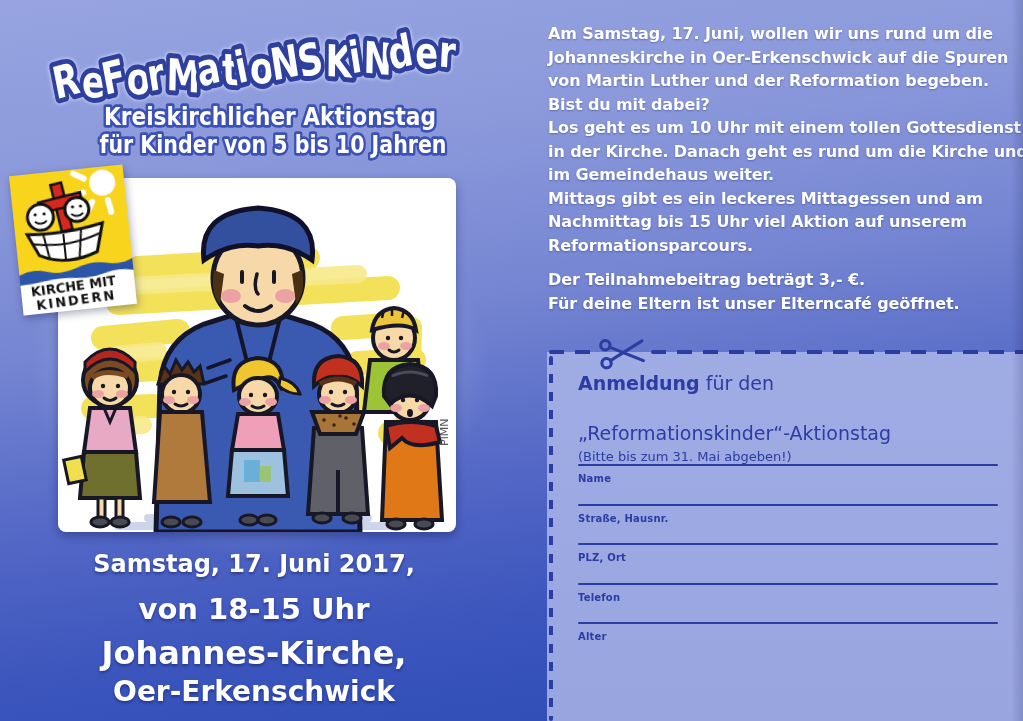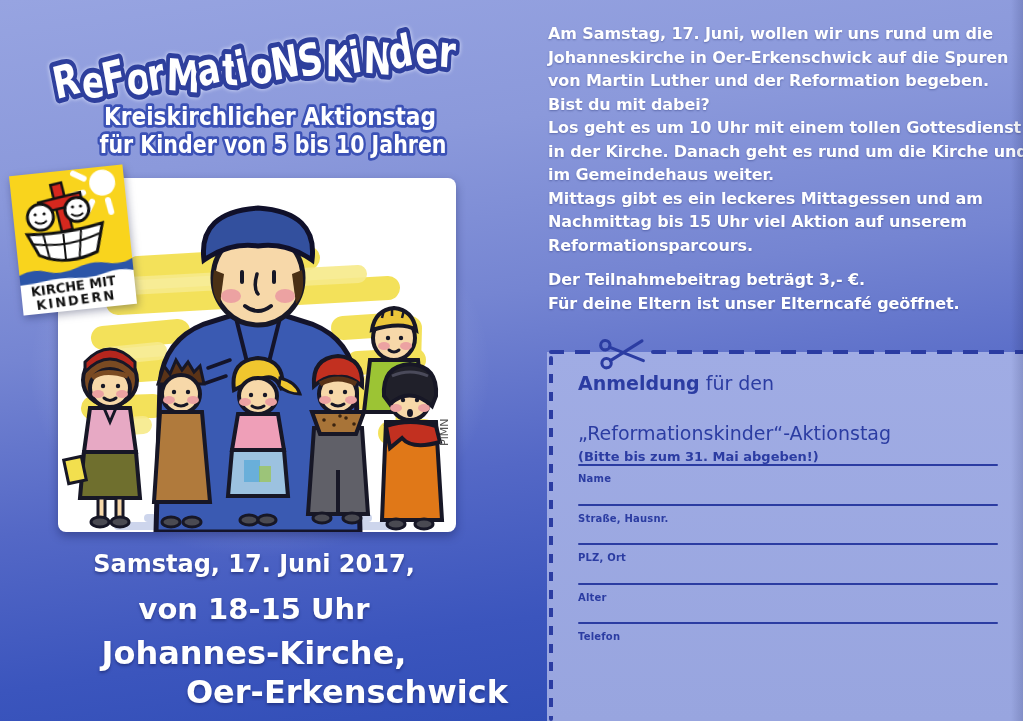--- a/index.html
+++ b/index.html
@@ -25,21 +25,21 @@
 
   .logo{position:absolute;left:16px;top:170px;width:114px;height:140px;transform:rotate(-6deg);
     filter:drop-shadow(1px 3px 4px rgba(10,15,60,.35));}
 
   
   .dates{position:absolute;left:0;top:541px;width:508px;text-align:center;color:#fff;
     font-weight:bold;text-shadow:0 2px 3px rgba(15,25,90,.5);}
   .d1{font-size:24px;line-height:46px;}
   .d2{font-size:29px;line-height:44px;}
   .d3{font-size:32px;line-height:44px;}
-  .d4{font-size:32px;line-height:34px;text-align:right;}
+  .d4{font-size:28px;line-height:34px;}
 
   
   .intro{position:absolute;left:548px;top:22px;color:#fff;font-weight:bold;}
   .intro-text,.fee-text{white-space:pre;font-size:16px;line-height:23.5px;letter-spacing:-.1px;
     text-shadow:0 1px 2px rgba(15,25,90,.35);}
   .fee-text{margin-top:11px;}
 
   
   .form-panel{position:absolute;left:547px;top:352px;width:476px;height:369px;
     background:linear-gradient(180deg,#a0ace4,#98a5df);padding-left:8px;}
@@ -48,21 +48,21 @@
   .dash-top.seg-a{left:2px;width:50px;}
   .dash-top.seg-b{left:104px;right:0;}
   .dash-left{position:absolute;left:2px;top:4px;width:4px;height:calc(100% - 4px);border-radius:2px;
     background:repeating-linear-gradient(180deg,#2b3ca2 0 9px,transparent 9px 18px);}
   .scissors{position:absolute;top:-17px;left:50px;width:52px;height:36px;transform:rotate(-4deg);}
 
   .form-head{position:absolute;left:31px;top:20px;color:#2b3ca2;}
   .fh1{font-size:19px;line-height:22px;}
   .fh1 b{font-weight:bold;}
   .fh2{font-size:19px;line-height:22px;margin-top:28px;}
-  .fh-note{font-size:13px;font-weight:bold;margin-top:5px;}
+  .fh-note{font-size:13px;font-weight:normal;margin-top:5px;}
 
   .form-fields{position:absolute;left:31px;top:112px;right:33px;}
   .field-row{margin-bottom:16.5px;}
   .field-row:last-child{margin-top:15px;}
   .write-line{height:2px;background:#2b3ca2;border-radius:1px;margin-bottom:5px;}
   .field-label{font-size:10px;font-weight:bold;color:#2b3ca2;line-height:16px;letter-spacing:.2px;}
 
   .svg-bold-text{font-family:"DejaVu Sans","Liberation Sans",sans-serif;font-weight:bold;}
 </style>
 </head>
@@ -314,23 +314,23 @@
         <div class="field-row">
           <div class="write-line"></div>
           <div class="field-label">Straße, Hausnr.</div>
         </div>
         <div class="field-row">
           <div class="write-line"></div>
           <div class="field-label">PLZ, Ort</div>
         </div>
         <div class="field-row">
           <div class="write-line"></div>
+          <div class="field-label">Telefon</div>
+        </div>
+        <div class="field-row">
+          <div class="write-line"></div>
           <div class="field-label">Alter</div>
-        </div>
-        <div class="field-row">
-          <div class="write-line"></div>
-          <div class="field-label">Telefon</div>
         </div>
       </div>
   </div>
 
   <div class="edge-shade"></div>
 </div>
 
 </body></html>

